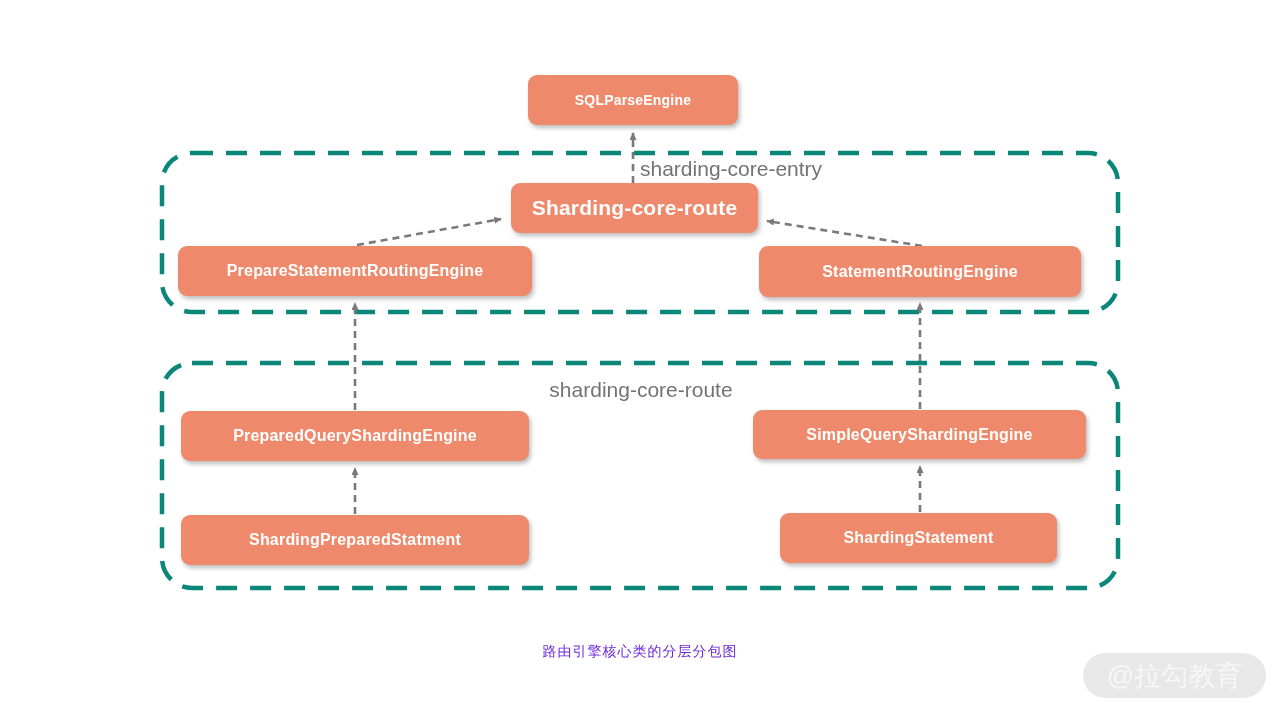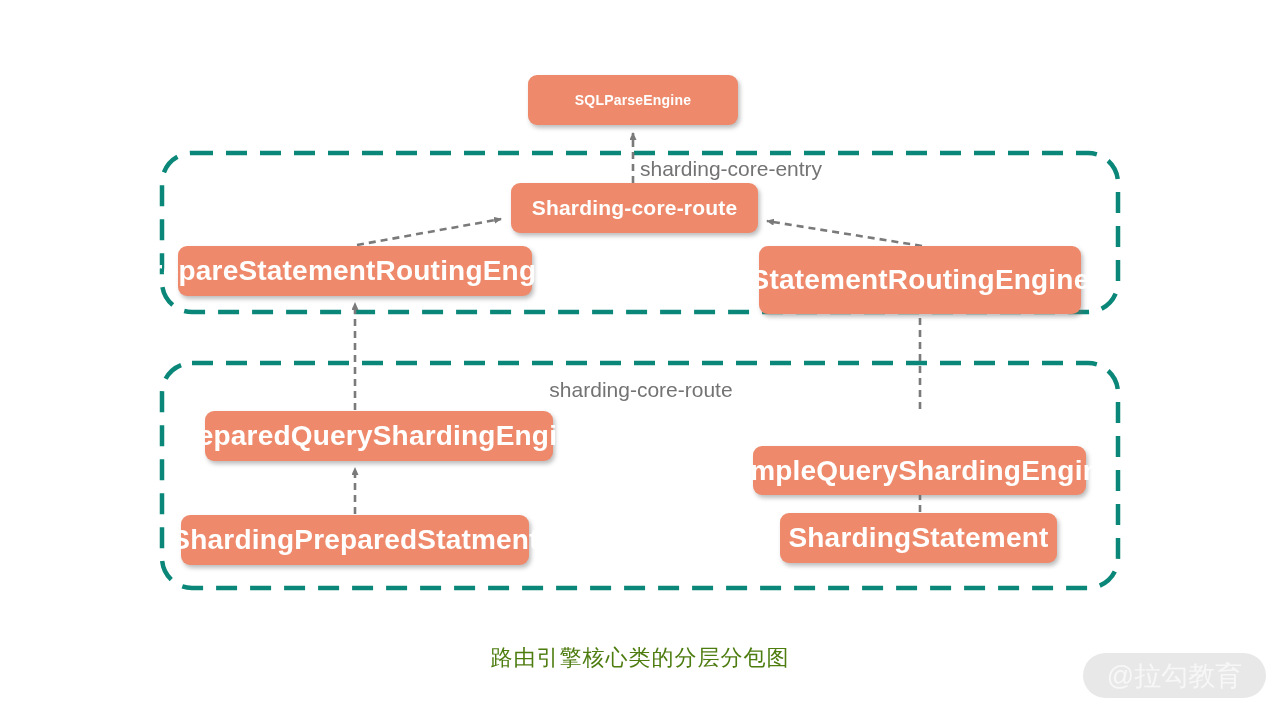--- a/index.html
+++ b/index.html
@@ -7,52 +7,52 @@
                font-family: "Liberation Sans", sans-serif; }
   .stage { position: relative; width: 1280px; height: 720px; background: #ffffff; }
   .edges-svg { position: absolute; left: 0; top: 0; width: 1280px; height: 720px; }
 
   .node {
     position: absolute;
     background: #EE8A6B;
     border-radius: 9px;
     color: #ffffff;
     font-weight: bold;
-    font-size: 28px;
+    font-size: 16px;
     display: flex;
     align-items: center;
     justify-content: center;
     box-shadow: 2px 3px 4px rgba(110,110,110,0.45);
     letter-spacing: 0.2px;
     white-space: nowrap;
   }
   .node-sql      { left: 528px; top: 75px;  width: 210px; height: 50px; font-size: 14px; }
   .node-score    { left: 511px; top: 183px; width: 247px; height: 50px; font-size: 21px; }
   .node-psre     { left: 178px; top: 246px; width: 354px; height: 50px; }
-  .node-sre      { left: 759px; top: 246px; width: 322px; height: 68px; }
-  .node-pqse     { left: 181px; top: 411px; width: 348px; height: 50px; margin-left: 24px; }
-  .node-sqse     { left: 753px; top: 410px; width: 333px; height: 49px; margin-top: 36px; }
+  .node-sre      { left: 759px; top: 246px; width: 322px; height: 51px; }
+  .node-pqse     { left: 181px; top: 411px; width: 348px; height: 50px; }
+  .node-sqse     { left: 753px; top: 410px; width: 333px; height: 49px; }
   .node-sps      { left: 181px; top: 515px; width: 348px; height: 50px; }
   .node-ss       { left: 780px; top: 513px; width: 277px; height: 50px; }
 
   .container-label {
     position: absolute;
     color: #737373;
     font-size: 21px;
     white-space: nowrap;
   }
   .label-entry { left: 640px; top: 157px; }
   .label-route { left: 641px; top: 378px; transform: translateX(-50%); }
 
   .caption {
     position: absolute;
     left: 640px; top: 643px;
     transform: translateX(-50%);
-    color: #4d7c0f;
-    font-size: 22px;
+    color: #6d28d9;
+    font-size: 14px;
     letter-spacing: 1px;
     white-space: nowrap;
   }
 
   .watermark {
     position: absolute;
     left: 1083px; top: 653px;
     width: 183px; height: 45px;
     background: #e8e8e8;
     border-radius: 23px;

